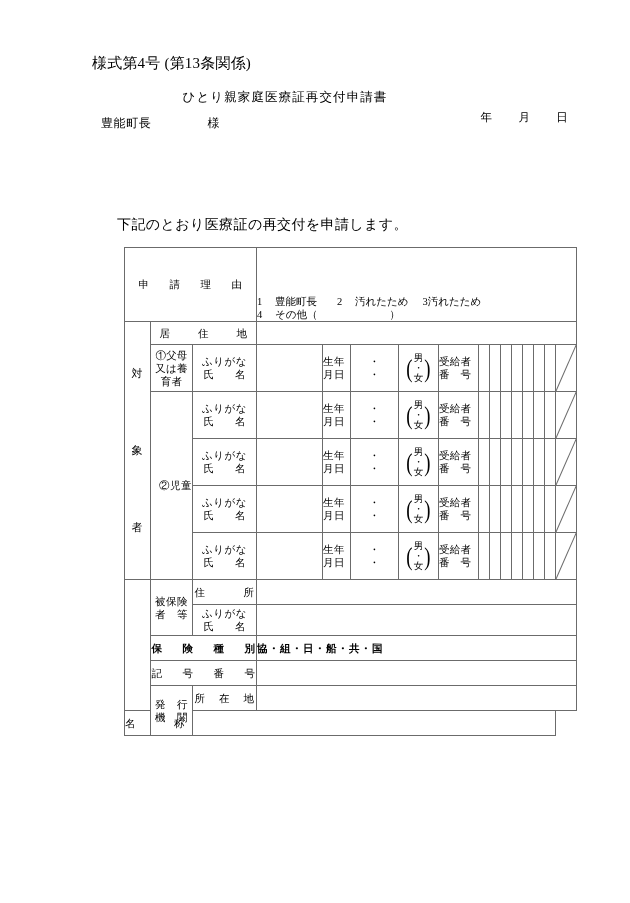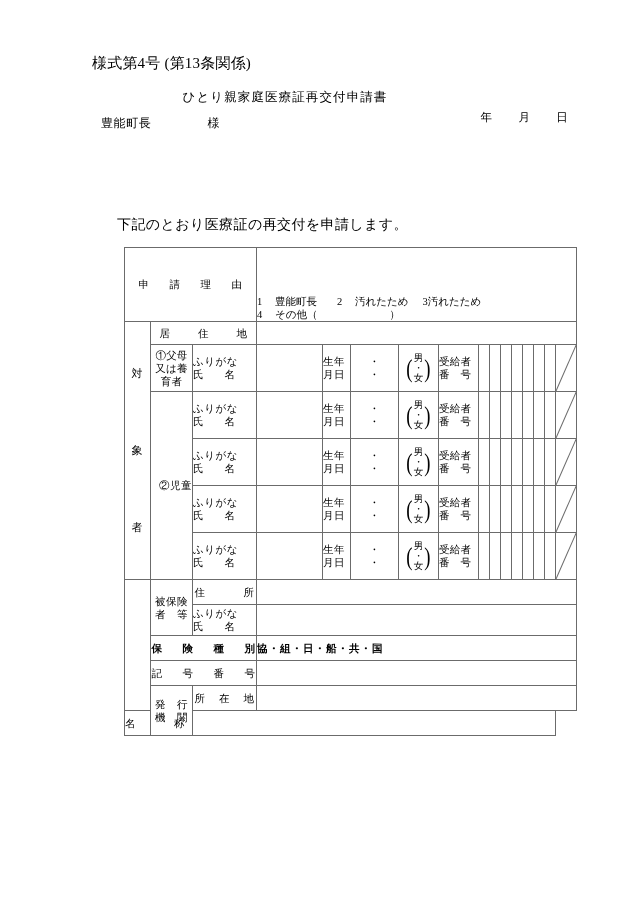--- a/index.html
+++ b/index.html
@@ -169,20 +169,21 @@
     line-height: 1.1;
     letter-spacing: 0.2px;
     padding: 1px 0;
   }
   .child-cell {
     text-align: right;
     font-size: 10.5px;
     letter-spacing: 0.5px;
   }
   .namelbl {
+    text-align: center;
     font-size: 10px;
     line-height: 1.25;
     padding: 2px 0;
   }
   .namelbl .k { letter-spacing: 0.5px; }
   .dob {
     font-size: 10px;
     line-height: 1.2;
     letter-spacing: 0.5px;
     padding: 2px 0;

